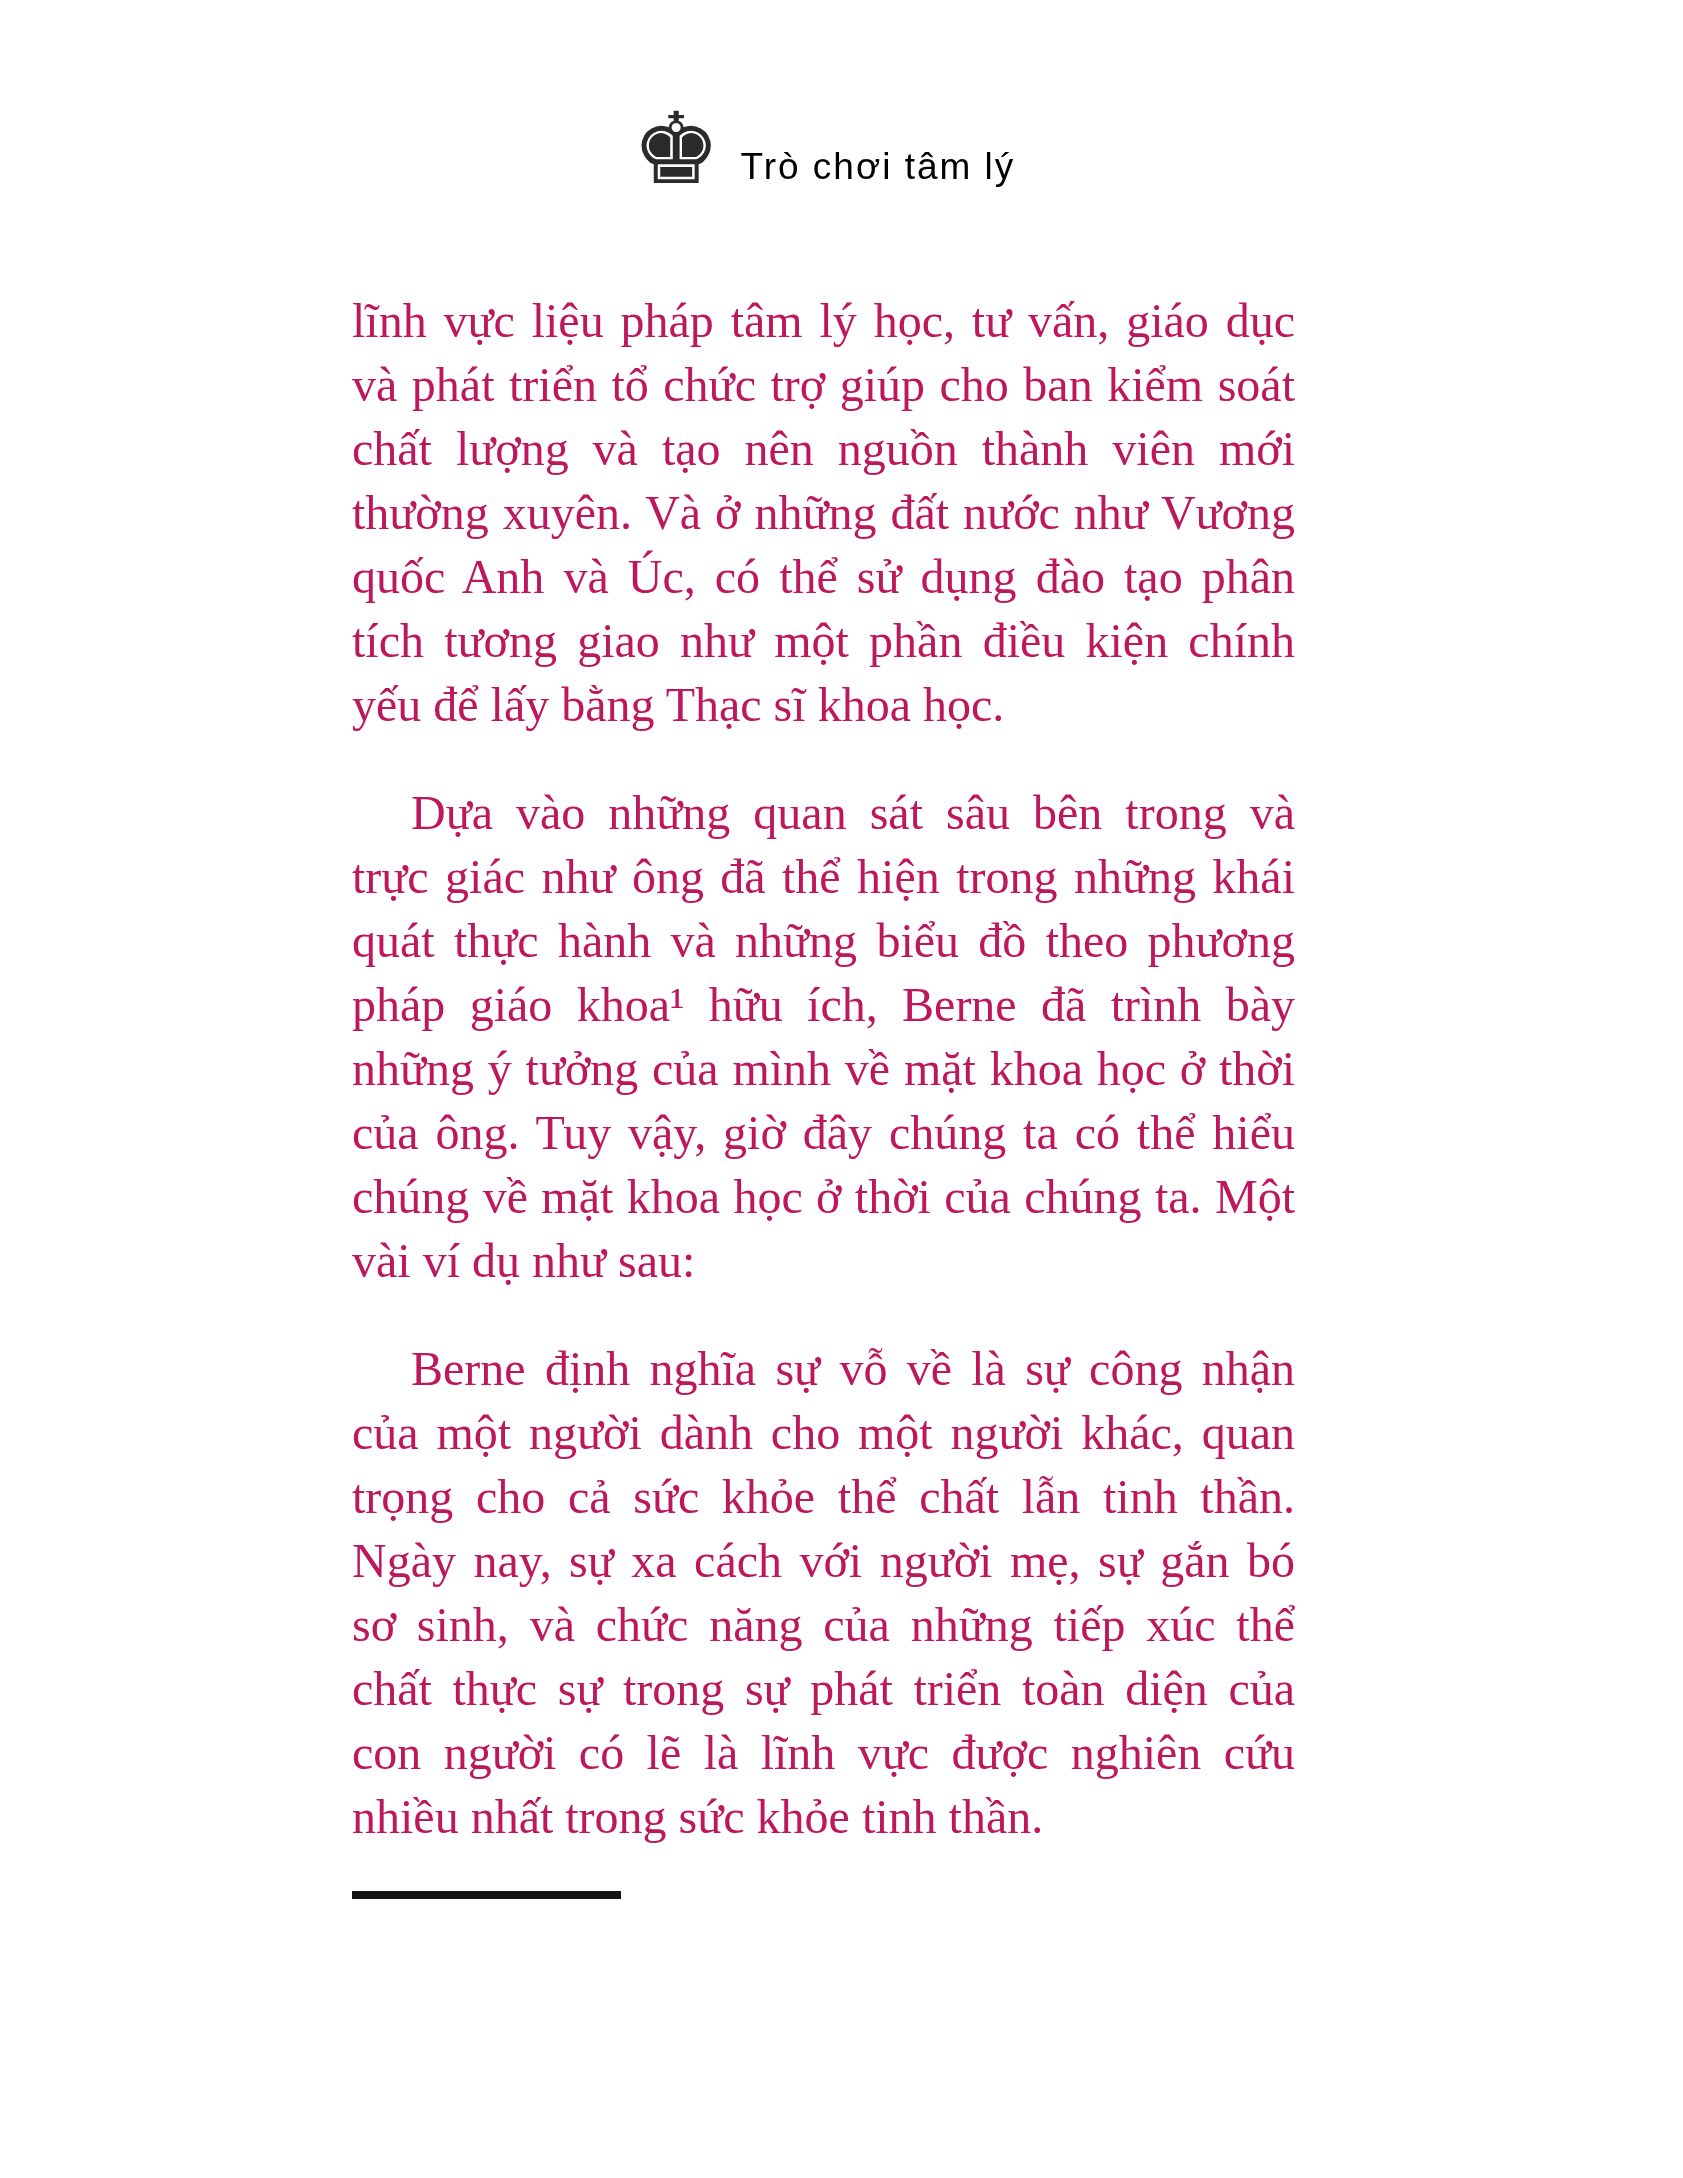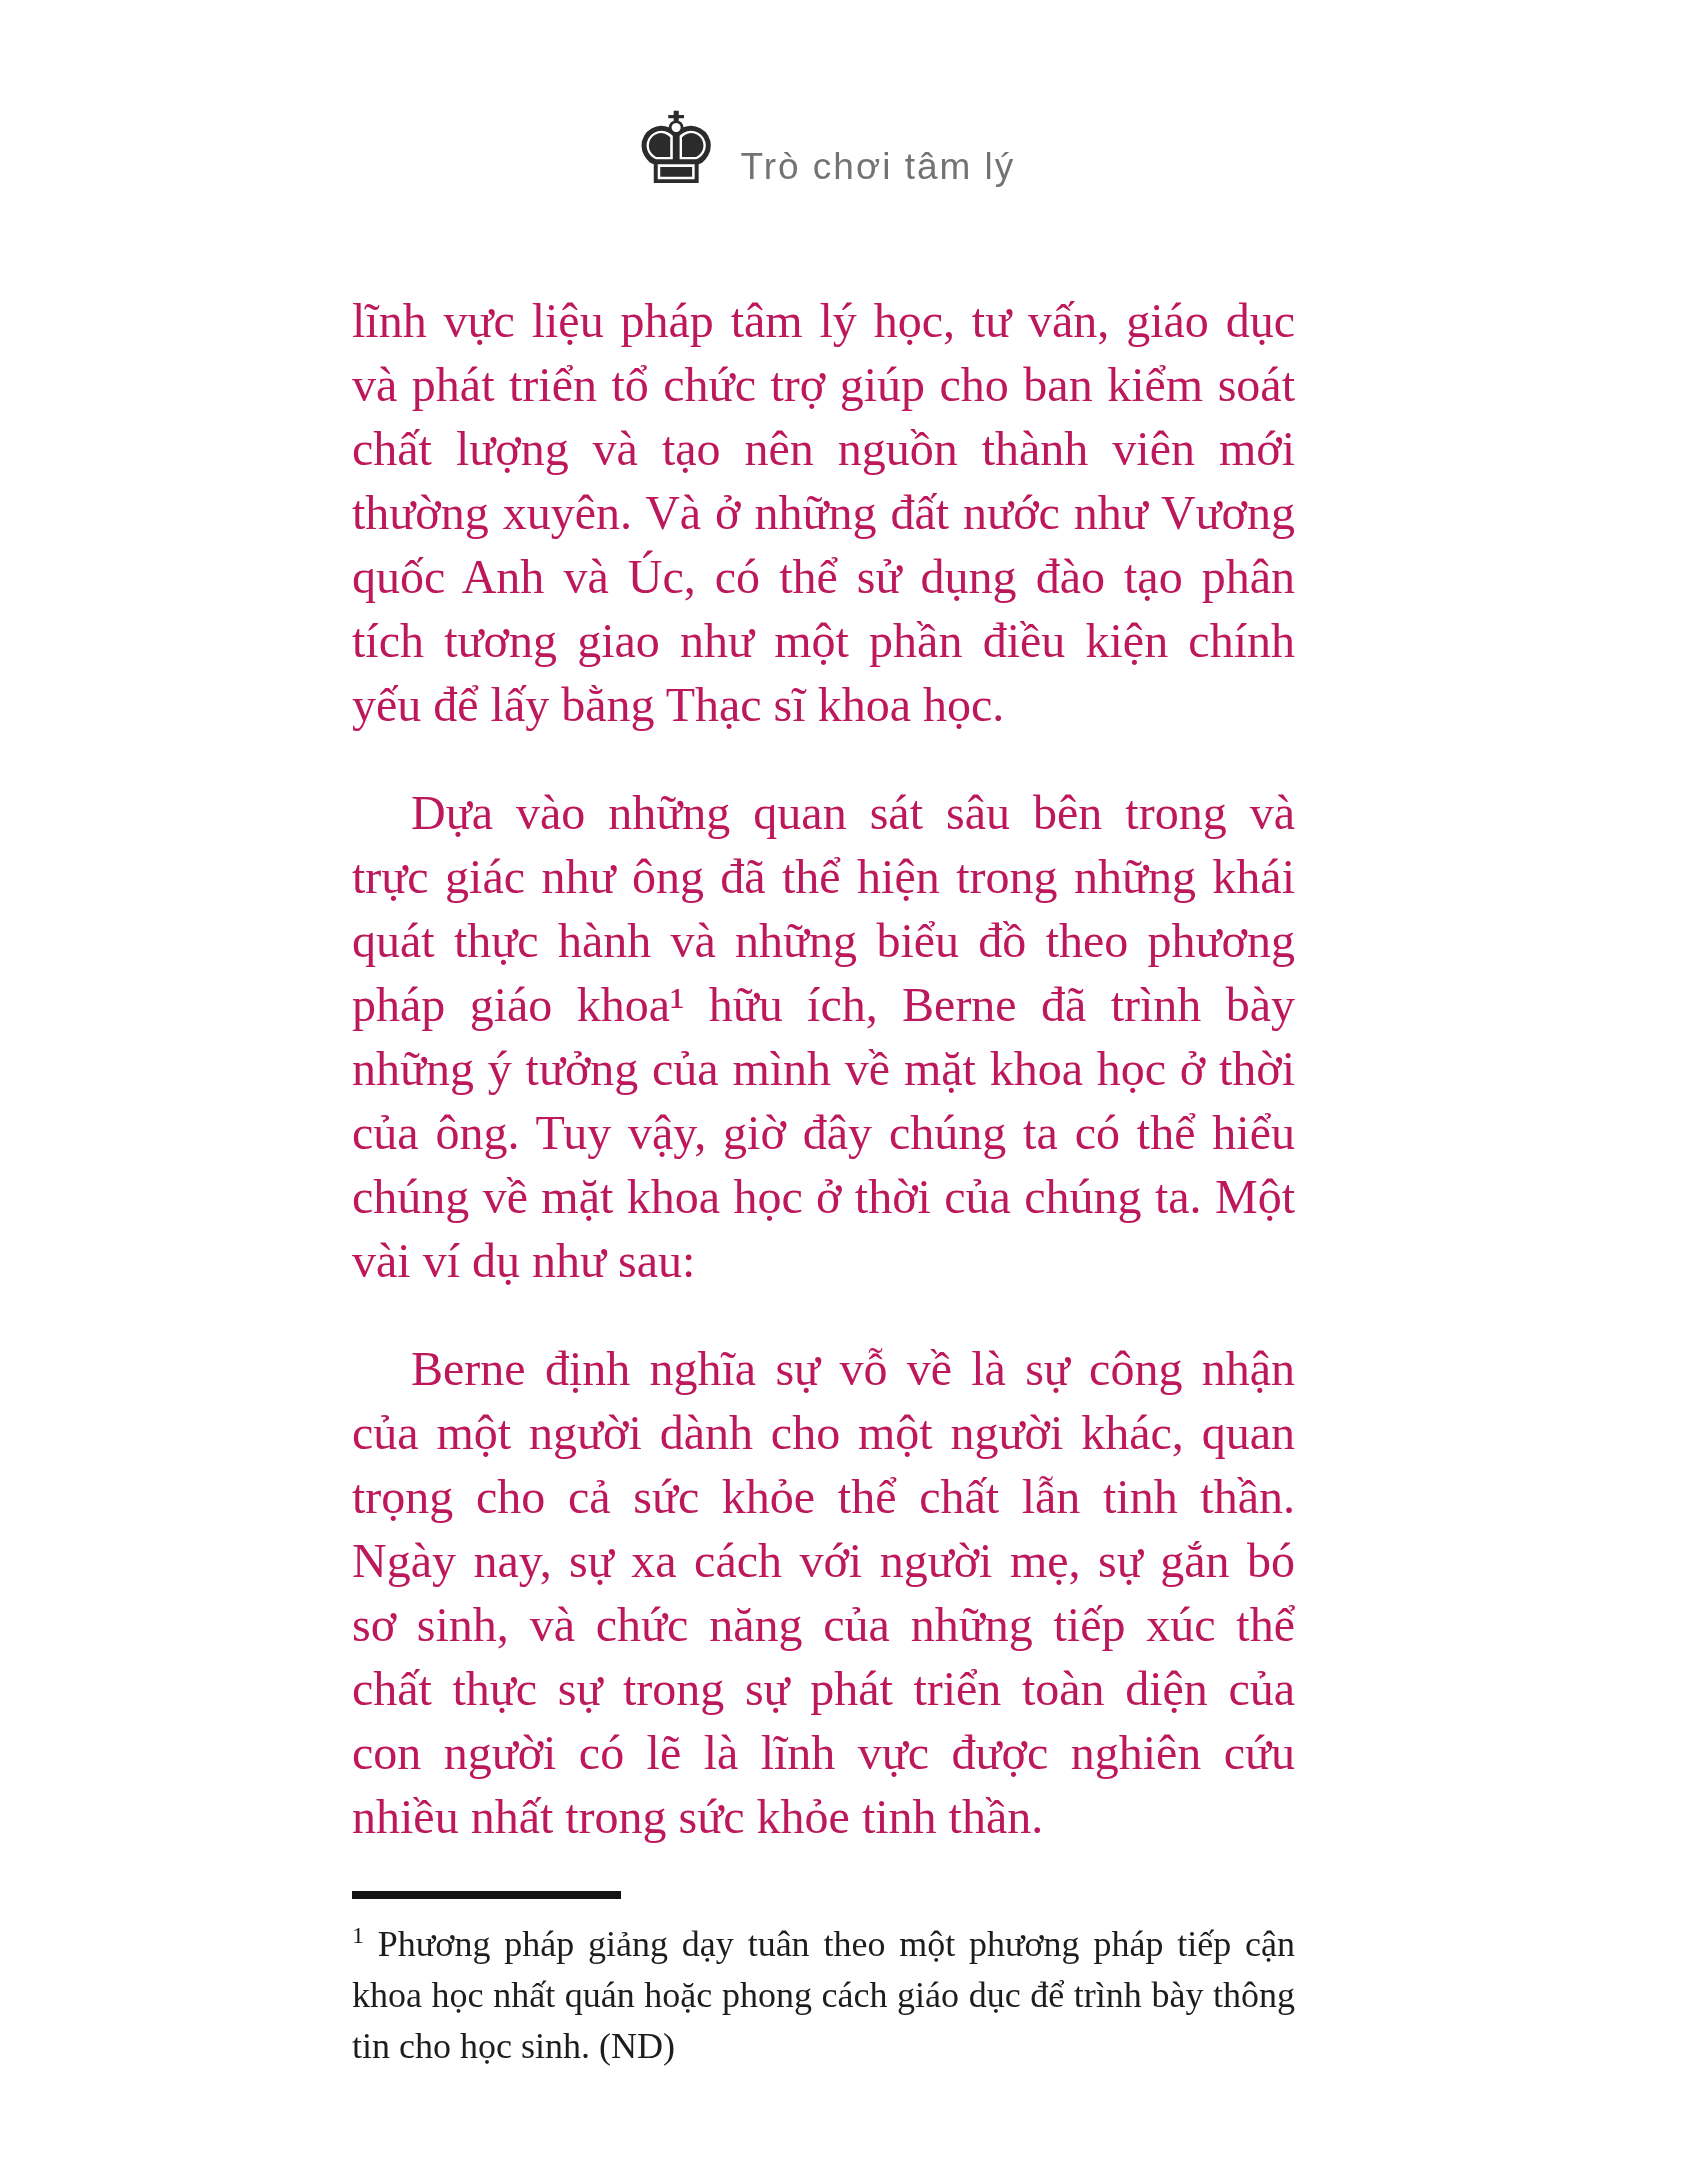--- a/index.html
+++ b/index.html
@@ -29,21 +29,21 @@
   .chess {
     font-family: "DejaVu Sans", sans-serif;
     font-size: 99px;
     line-height: 1;
     color: #2b2b2b;
   }
   .header-title {
     font-family: "Liberation Sans", sans-serif;
     font-size: 37px;
     letter-spacing: 2px;
-    color: #737373;
+    color: #000000;
     padding-bottom: 10px;
     white-space: nowrap;
   }
   p.body {
     font-size: 48px;
     line-height: 64px;
     text-align: justify;
     color: #be185d;
   }
   p.first { margin-top: 91px; }
@@ -97,18 +97,17 @@
 
     <p class="body first">lĩnh vực liệu pháp tâm lý học, tư vấn, giáo dục và phát triển tổ chức trợ giúp cho ban kiểm soát chất lượng và tạo nên nguồn thành viên mới thường xuyên. Và ở những đất nước như Vương quốc Anh và Úc, có thể sử dụng đào tạo phân tích tương giao như một phần điều kiện chính yếu để lấy bằng Thạc sĩ khoa học.</p>
 
     <p class="body indent">Dựa vào những quan sát sâu bên trong và trực giác như ông đã thể hiện trong những khái quát thực hành và những biểu đồ theo phương pháp giáo khoa¹ hữu ích, Berne đã trình bày những ý tưởng của mình về mặt khoa học ở thời của ông. Tuy vậy, giờ đây chúng ta có thể hiểu chúng về mặt khoa học ở thời của chúng ta. Một vài ví dụ như sau:</p>
 
 
     <p class="body indent">Berne định nghĩa sự vỗ về là sự công nhận của một người dành cho một người khác, quan trọng cho cả sức khỏe thể chất lẫn tinh thần. Ngày nay, sự xa cách với người mẹ, sự gắn bó sơ sinh, và chức năng của những tiếp xúc thể chất thực sự trong sự phát triển toàn diện của con người có lẽ là lĩnh vực được nghiên cứu nhiều nhất trong sức khỏe tinh thần.</p>
 
     <div class="rule"></div>
 
-    <p class="footnote"><sup>1</sup> <span>Phương pháp giảng dạy tuân theo một phương pháp tiếp cận khoa học nhất quán hoặc phong cách giáo dục để trình bày thông tin cho học sinh. (ND)</span></p>
 
 
   </div>
 </div>
 
 
 </body></html>

